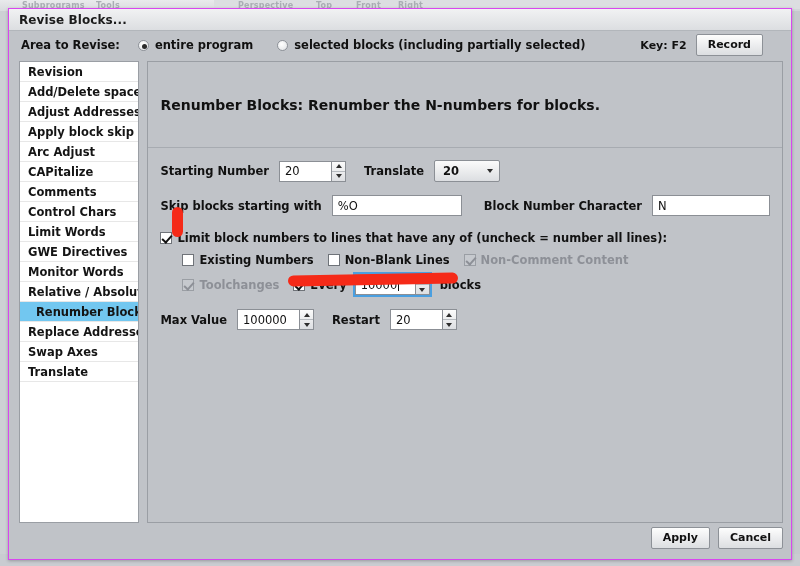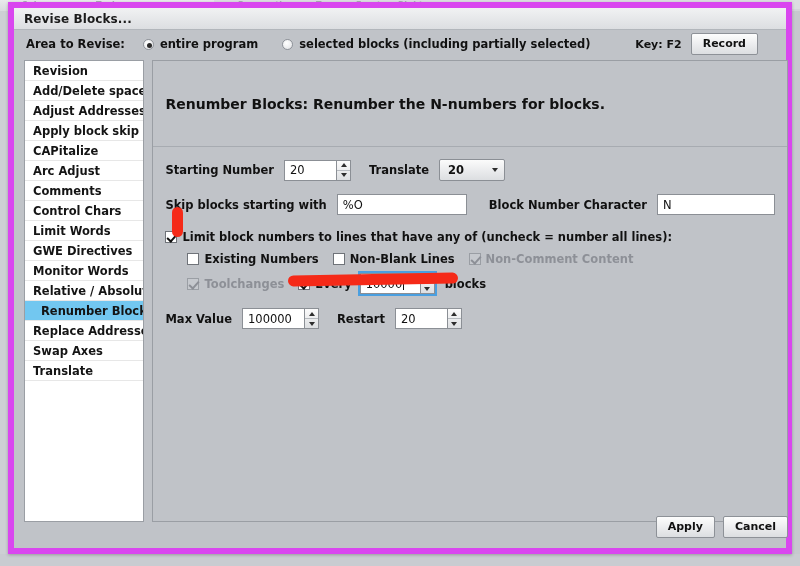--- a/index.html
+++ b/index.html
@@ -45,24 +45,24 @@
     position: absolute; left: 0; bottom: 0; width: 800px; height: 12px;
     background: #c9ccd1;
   }
   .bg-tiny-arrow {
     position: absolute; left: 225px; top: 18px; width: 7px; height: 7px;
     color: #9fa3a9; font-size: 7px; line-height: 7px;
   }
 
   
   #dialog {
-    position: absolute; left: 8px; top: 2px;
+    position: absolute; left: 8px; top: 8px;
     width: 784px; height: 552px;
     background: #c0c3c8;
-    border: 6px solid #d946ef;
+    border: 1px solid #d946ef;
     box-shadow: 0 1px 3px rgba(0,0,0,.25);
   }
   #titlebar {
     height: 22px; width: 100%;
     background: linear-gradient(#f1f2f3, #dcdee1);
     border-bottom: 1px solid #b2b6bb;
     display: flex; align-items: center;
     padding-left: 10px;
   }
   #titlebar .title {
@@ -298,24 +298,24 @@
         <div class="side-item">
           <span>Add/Delete spaces</span>
         </div>
         <div class="side-item">
           <span>Adjust Addresses</span>
         </div>
         <div class="side-item">
           <span>Apply block skip (/)</span>
         </div>
         <div class="side-item">
+          <span>Arc Adjust</span>
+        </div>
+        <div class="side-item">
           <span>CAPitalize</span>
-        </div>
-        <div class="side-item">
-          <span>Arc Adjust</span>
         </div>
         <div class="side-item">
           <span>Comments</span>
         </div>
         <div class="side-item">
           <span>Control Chars</span>
         </div>
         <div class="side-item">
           <span>Limit Words</span>
         </div>

